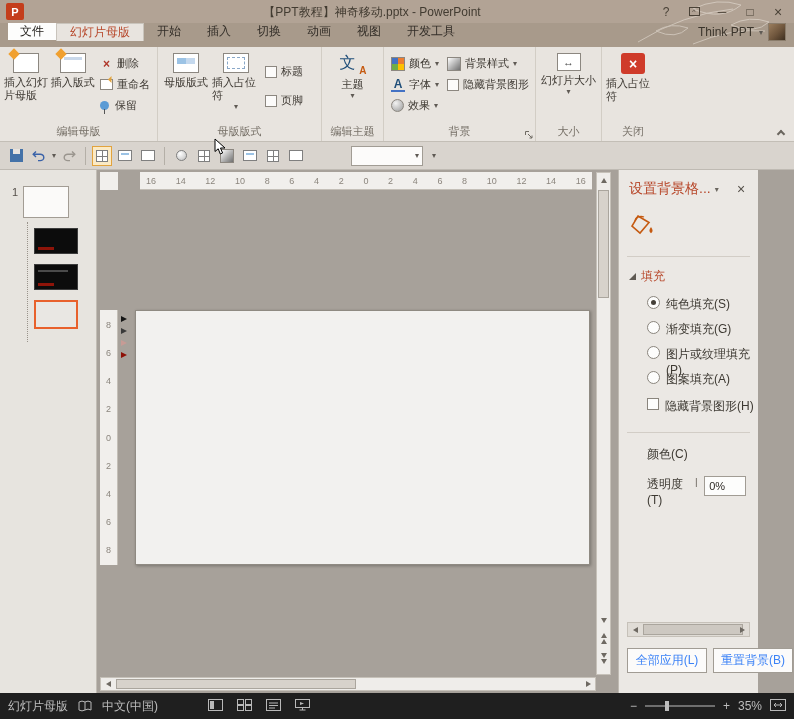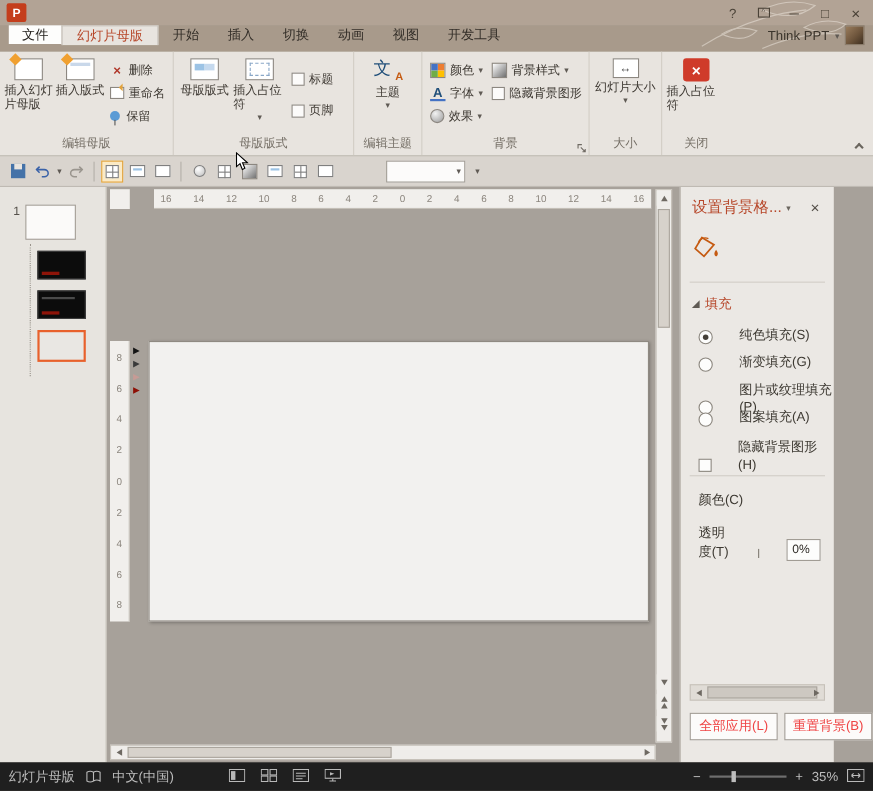--- a/index.html
+++ b/index.html
@@ -125,45 +125,46 @@
   
   #taskpane{position:absolute;left:618px;top:0;width:140px;height:523px;background:#ebe8e4;border-left:1px solid #bfbab2;font-size:12px}
   #tp-header{position:absolute;left:10px;top:10px;right:8px;display:flex;align-items:center}
   #tp-title{font-size:14px;color:#b7472a;white-space:nowrap;overflow:hidden;max-width:118px}
   #tp-caret{margin-left:4px;font-size:8px;color:#6b665f}
   #tp-close{margin-left:auto;font-size:14px;color:#55504a;width:18px;text-align:center}
   #tp-bucket{position:absolute;left:10px;top:42px}
   .tp-div{position:absolute;left:8px;right:8px;height:1px;background:#d2cdc6}
   #tp-fill-hdr{position:absolute;left:10px;top:98px;display:flex;align-items:center;gap:5px;color:#b7472a;font-size:12px}
   .tri-sec{width:0;height:0;border-bottom:7px solid #5f5a53;border-left:7px solid transparent}
-  .tp-row{position:absolute;left:16px;display:flex;align-items:flex-end;gap:24px;color:#3d3932}
+  .tp-row{position:absolute;left:28px;display:flex;align-items:flex-start;gap:6px;color:#3d3932}
   .radio{width:13px;height:13px;border-radius:50%;border:1px solid #8a857d;background:#fdfdfc;position:relative;flex:0 0 auto}
   .radio.sel::after{content:"";position:absolute;left:3px;top:3px;width:5px;height:5px;border-radius:50%;background:#454039}
   .tp-cb{width:12px;height:12px;border:1px solid #8a857d;background:#fdfdfc;flex:0 0 auto}
   #tp-transp-box{width:50px;height:20px;background:#fdfdfc;border:1px solid #a19c94;display:flex;align-items:center;padding-left:4px;font-size:11px;color:#2e2a25}
   #tp-scroll{position:absolute;left:8px;right:8px;top:452px;height:15px;background:#e0dcd6;border:1px solid #c6c1b9}
   #tp-scroll .hs-btn{height:13px}
   #tp-hthumb{position:absolute;left:15px;top:1px;width:100px;height:11px;background:#cdc8c1;border:1px solid #aaa59d}
-  .tp-btn{position:absolute;top:478px;height:25px;background:#fcfbfa;border:1px solid #a19c94;display:flex;align-items:center;justify-content:center;font-size:12px;color:#ef4444;white-space:nowrap;overflow:hidden}
+  .tp-btn{position:absolute;top:478px;height:25px;background:#fcfbfa;border:1px solid #a19c94;display:flex;align-items:center;justify-content:center;font-size:12px;color:#3b82f6;white-space:nowrap;overflow:hidden}
 
   
   #statusbar{position:absolute;left:0;top:693px;width:794px;height:26px;background:#1f1f1f;display:flex;align-items:center;color:#bdbdbd;font-size:12px;padding:0 8px;gap:10px}
   .sb-item{display:flex;align-items:center;gap:4px}
   #zoom-cluster{margin-left:auto;display:flex;align-items:center;gap:8px}
   #zoom-track{width:70px;height:2px;background:#6e6e6e;position:relative}
   #zoom-thumb{position:absolute;left:20px;top:-4px;width:4px;height:10px;background:#bdbdbd}
   .viewicons{display:flex;align-items:center;gap:14px;margin-left:40px}
 </style>
 </head>
 <body>
 
 <div id="win">
 
   <div id="titlebar">
     <div id="app-icon">P</div>
+    <div id="title-text">【PPT教程】神奇移动.pptx - PowerPoint</div>
   </div>
 
   <div id="tabsrow">
     <div class="tab" id="tab-file">文件</div>
     <div class="tab active">幻灯片母版</div>
     <div class="tab">开始</div>
     <div class="tab">插入</div>
     <div class="tab">切换</div>
     <div class="tab">动画</div>
     <div class="tab">视图</div>

